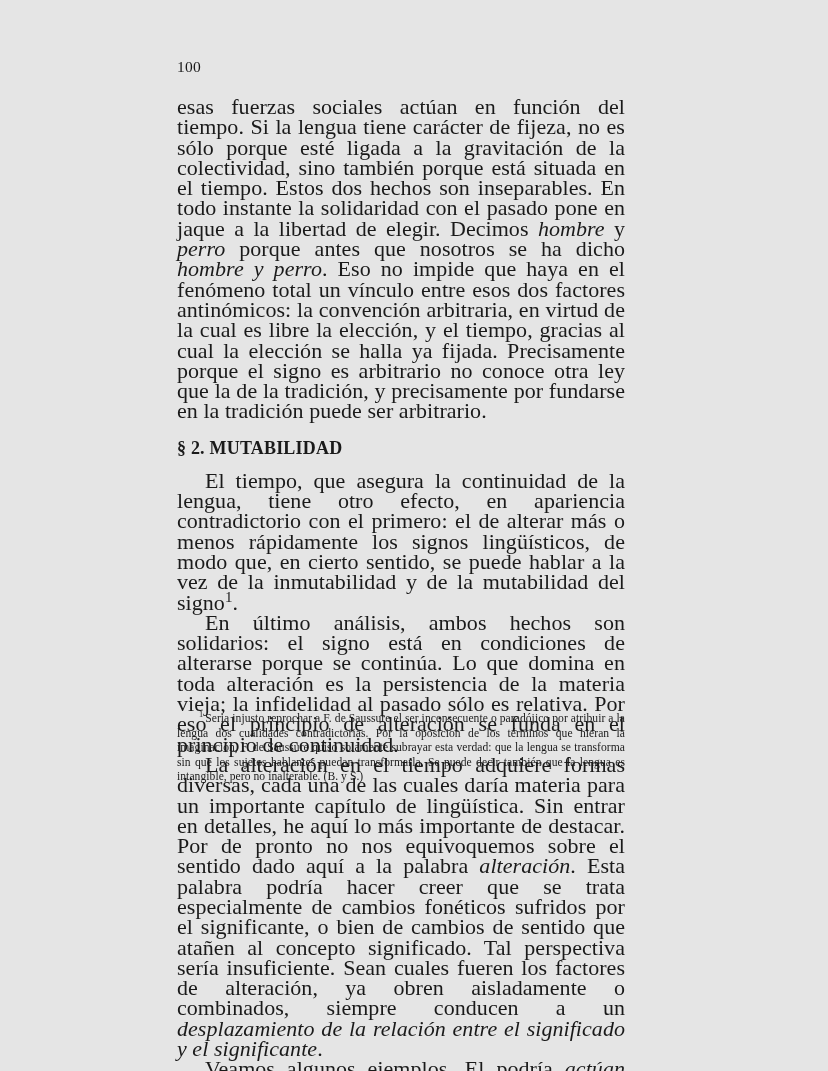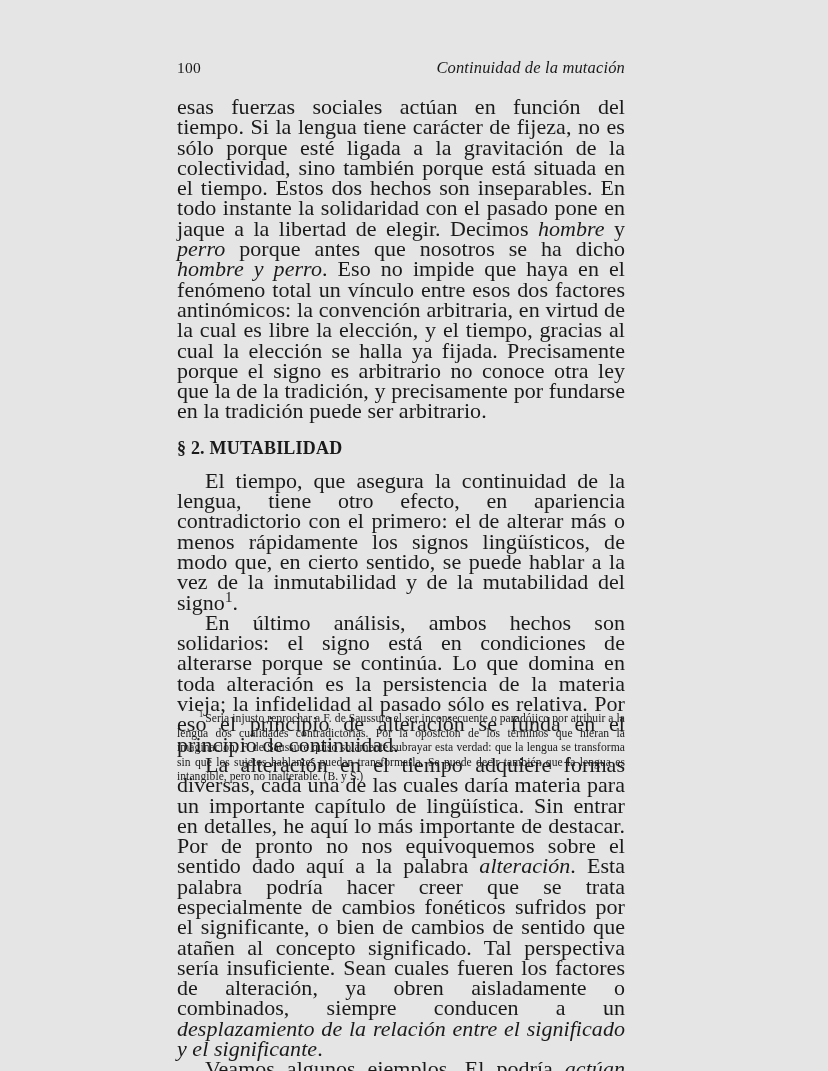--- a/index.html
+++ b/index.html
@@ -105,21 +105,20 @@
     margin-right: 2px;
   }
 </style>
 </head>
 <body>
 
 <div class="page">
 
   <div class="running-head">
     <span class="folio">100</span>
-    <span class="head-title">Continuidad de la mutación</span>
   </div>
 
   <div class="textblock">
 
     <p class="body-par noindent"><span>esas fuerzas sociales actúan en función del tiempo. Si la lengua tiene carácter de fijeza, no es sólo porque esté ligada a la gravitación de la colectividad, sino también porque está situada en el tiempo. Estos dos hechos son inseparables. En todo instante la solidaridad con el pasado pone en jaque a la libertad de elegir. Decimos </span><em>hombre</em><span> y </span><em>perro</em><span> porque antes que nosotros se ha dicho </span><em>hombre y perro</em><span>. Eso no impide que haya en el fenómeno total un vínculo entre esos dos factores antinómicos: la convención arbitraria, en virtud de la cual es libre la elección, y el tiempo, gracias al cual la elección se halla ya fijada. Precisamente porque el signo es arbitrario no conoce otra ley que la de la tradición, y precisamente por fundarse en la tradición puede ser arbitrario.</span></p>
 
     <p class="section-head">§ 2. MUTABILIDAD</p>
 
     <p class="body-par indent"><span>El tiempo, que asegura la continuidad de la lengua, tiene otro efecto, en apariencia contradictorio con el primero: el de alterar más o menos rápidamente los signos lingüísticos, de modo que, en cierto sentido, se puede hablar a la vez de la inmutabilidad y de la mutabilidad del signo</span><sup class="fnref">1</sup><span>.</span></p>
 

